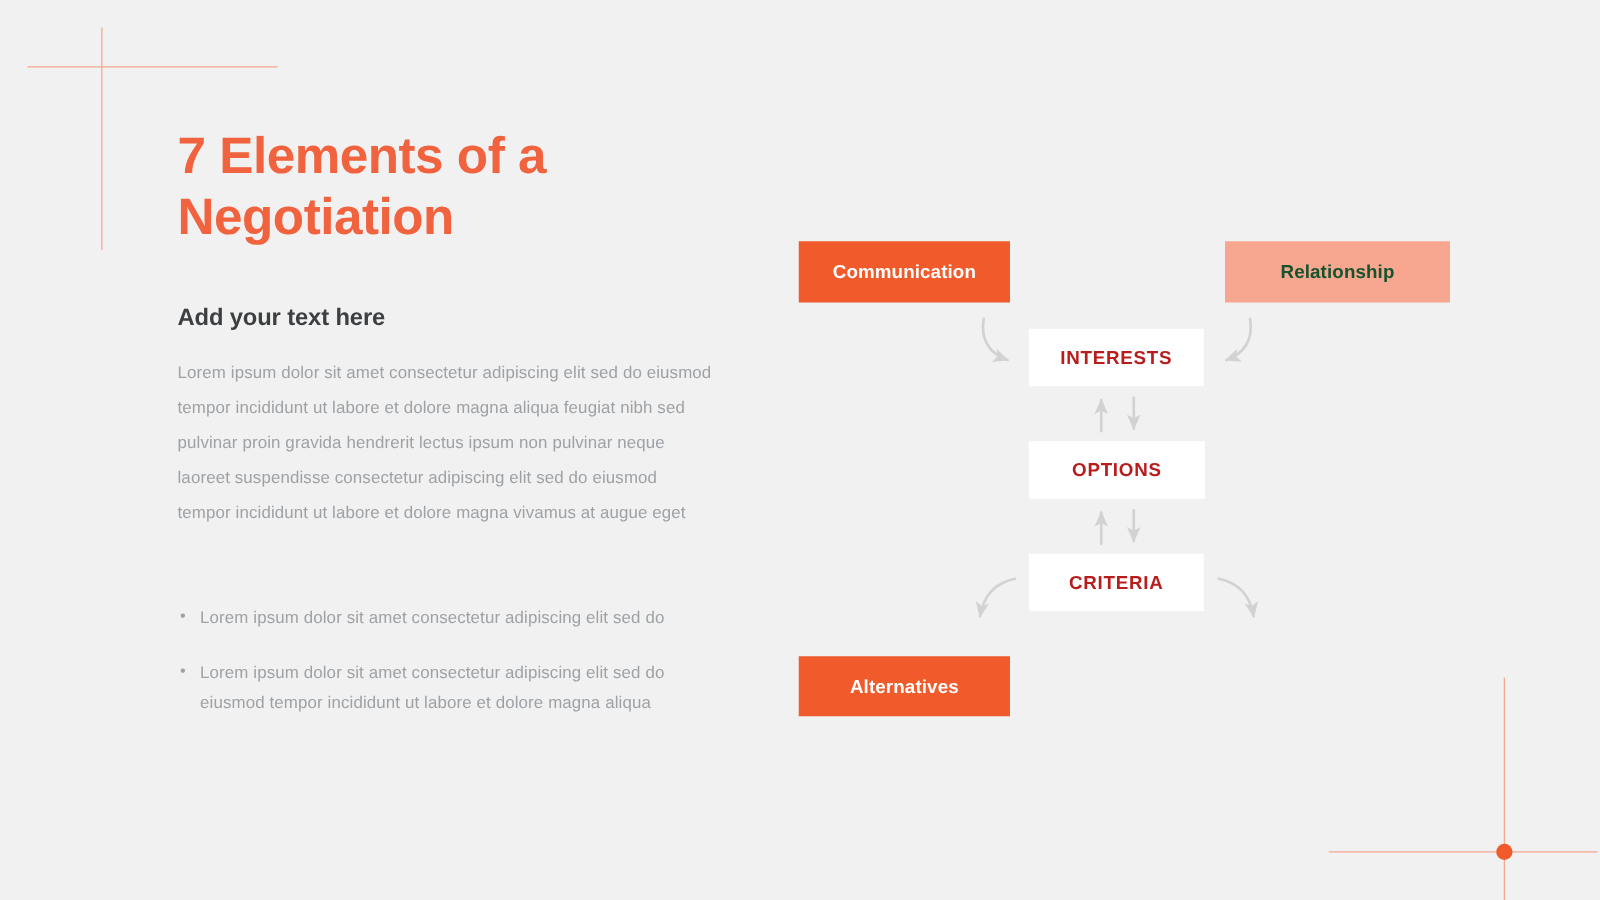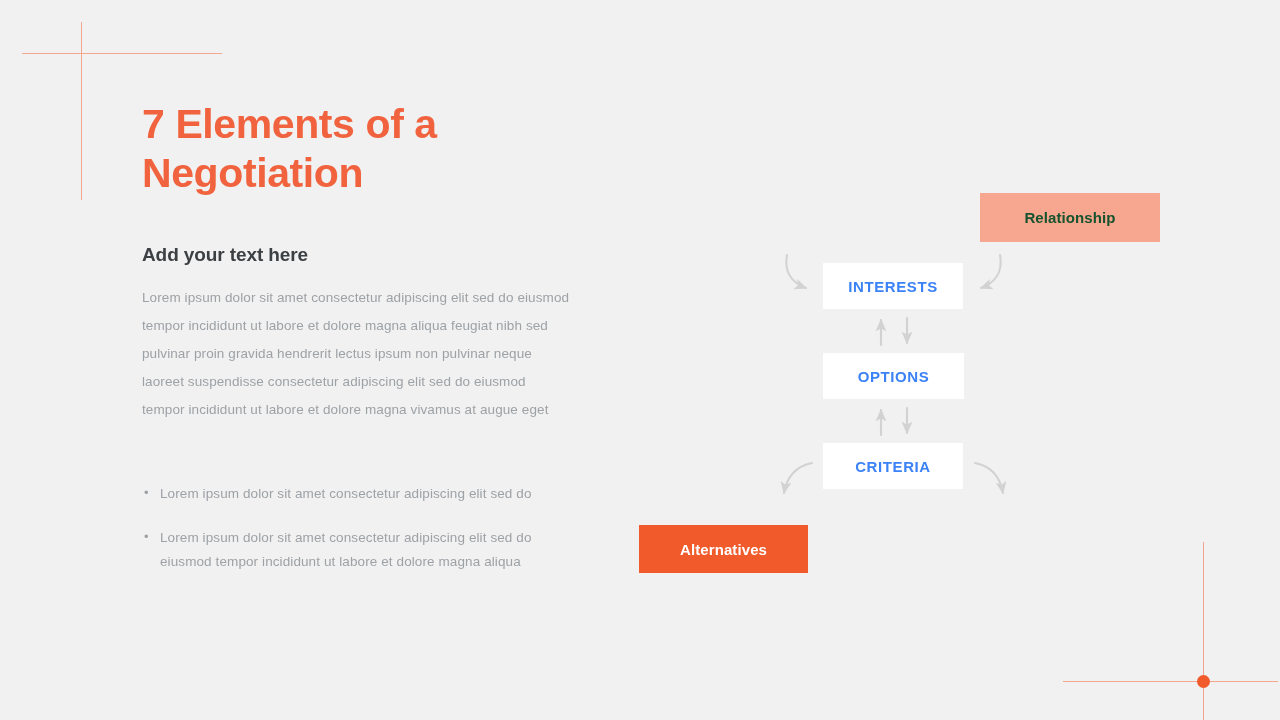--- a/index.html
+++ b/index.html
@@ -56,21 +56,21 @@
   
   #diagram { position:absolute; left:0; top:0; width:1280px; height:720px; }
   .node {
     position:absolute; display:flex;
     align-items:center; justify-content:center;
     font-size:15px; font-weight:bold; letter-spacing:0.1px;
     text-align:center;
   }
   .node.solid  { background:#F15A2B; color:#FFFFFF; }
   .node.light  { background:#F7A68F; color:#14532d; }
-  .node.center { background:#FFFFFF; color:#3b82f6; font-size:15px; letter-spacing:0.6px; }
+  .node.center { background:#FFFFFF; color:#b91c1c; font-size:15px; letter-spacing:0.6px; }
 
   #node-communication { left:639px; top:193px; width:169px; height:49px; }
   #node-relationship  { left:980px; top:193px; width:180px; height:49px; }
   #node-alternatives  { left:639px; top:511px; width:169px; height:48px;margin-top:14px; }
   #node-commitment    { left:980px; top:511px; width:180px; height:48px; }
   #node-interests     { left:823px; top:263px; width:140px; height:46px; }
   #node-options       { left:823px; top:353px; width:141px; height:46px; }
   #node-criteria      { left:823px; top:443px; width:140px; height:46px; }
 
   #arrows { position:absolute; left:0; top:0; width:1280px; height:720px;
@@ -115,20 +115,23 @@
 
       <path d="M881,435 L881,410" fill="none" stroke="#D2D2D2" stroke-width="2.1" stroke-linecap="round" marker-end="url(#ah)"></path>
 
       <path d="M907,408 L907,433" fill="none" stroke="#D2D2D2" stroke-width="2.1" stroke-linecap="round" marker-end="url(#ah)"></path>
 
       <path d="M812,463 C797,466 787,476 784,493" fill="none" stroke="#D2D2D2" stroke-width="2.1" stroke-linecap="round" marker-end="url(#ah)"></path>
 
       <path d="M975,463 C990,466 1000,476 1003,493" fill="none" stroke="#D2D2D2" stroke-width="2.1" stroke-linecap="round" marker-end="url(#ah)"></path>
     </svg>
 
+    <div class="node solid" id="node-communication">
+      <span>Communication</span>
+    </div>
 
     <div class="node light" id="node-relationship">
       <span>Relationship</span>
     </div>
 
     <div class="node center" id="node-interests">
       <span>INTERESTS</span>
     </div>
 
     <div class="node center" id="node-options">

